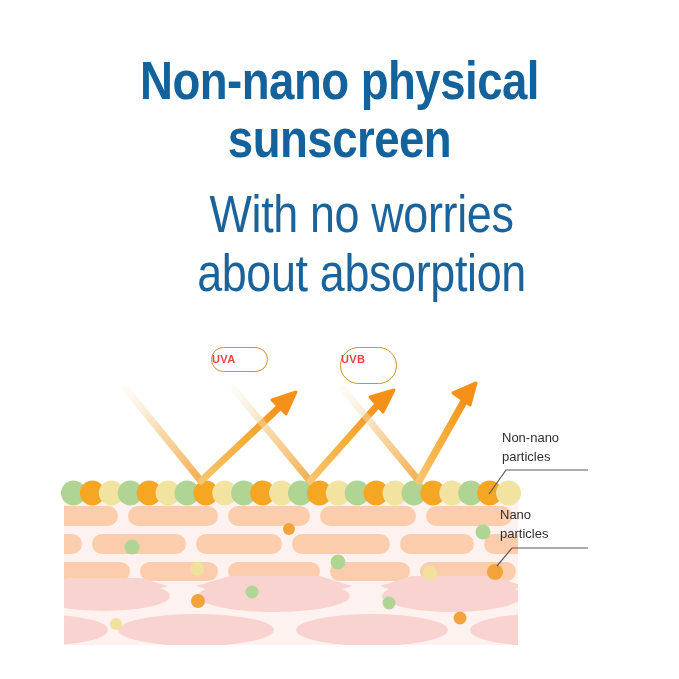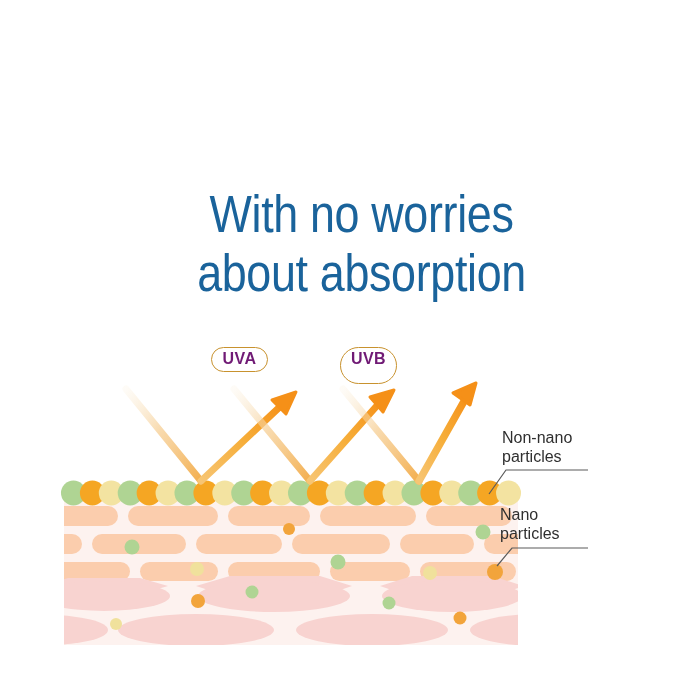--- a/index.html
+++ b/index.html
@@ -59,26 +59,25 @@
     transform-origin: center center;
     white-space: nowrap;
   }
 
   
   .uv-badge {
     position: absolute;
     box-sizing: border-box;
     border: 1.6px solid #C8922E;
     border-radius: 999px;
-    color: #701a75;
+    color: #ef4444;
     font-family: "Liberation Sans", sans-serif;
     font-weight: 700;
-    font-size: 16px;
+    font-size: 11px;
     letter-spacing: 0.4px;
-    text-align: center;
     background: #ffffff;
   }
   #uva-badge {
     left: 211px;
     top: 347px;
     width: 57px;
     height: 25px;
     line-height: 22px;
   }
   #uvb-badge {
@@ -96,32 +95,36 @@
     top: 0;
     width: 679px;
     height: 679px;
   }
 
   
   .callout {
     position: absolute;
     color: #2F2F2F;
     font-family: "Liberation Sans", sans-serif;
-    font-size: 16px;
+    font-size: 13px;
     line-height: 19px;
     white-space: pre-line;
   }
   #callout-nonnano { left: 502px; top: 428px; }
   #callout-nano    { left: 500px; top: 505px; }
 </style>
 </head>
 <body>
 
 <div id="poster">
 
+  <div class="headline-block">
+    <div class="headline-1">Non-nano physical</div>
+    <div class="headline-2">sunscreen</div>
+  </div>
 
   <div class="subhead-block">
     <div class="subhead-1">With no worries</div>
     <div class="subhead-2">about absorption</div>
   </div>
 
   <svg id="scene" viewBox="0 0 679 679">
     <defs>
 
       <linearGradient id="fadeIn1" x1="0" y1="0" x2="1" y2="1" gradientUnits="objectBoundingBox">

